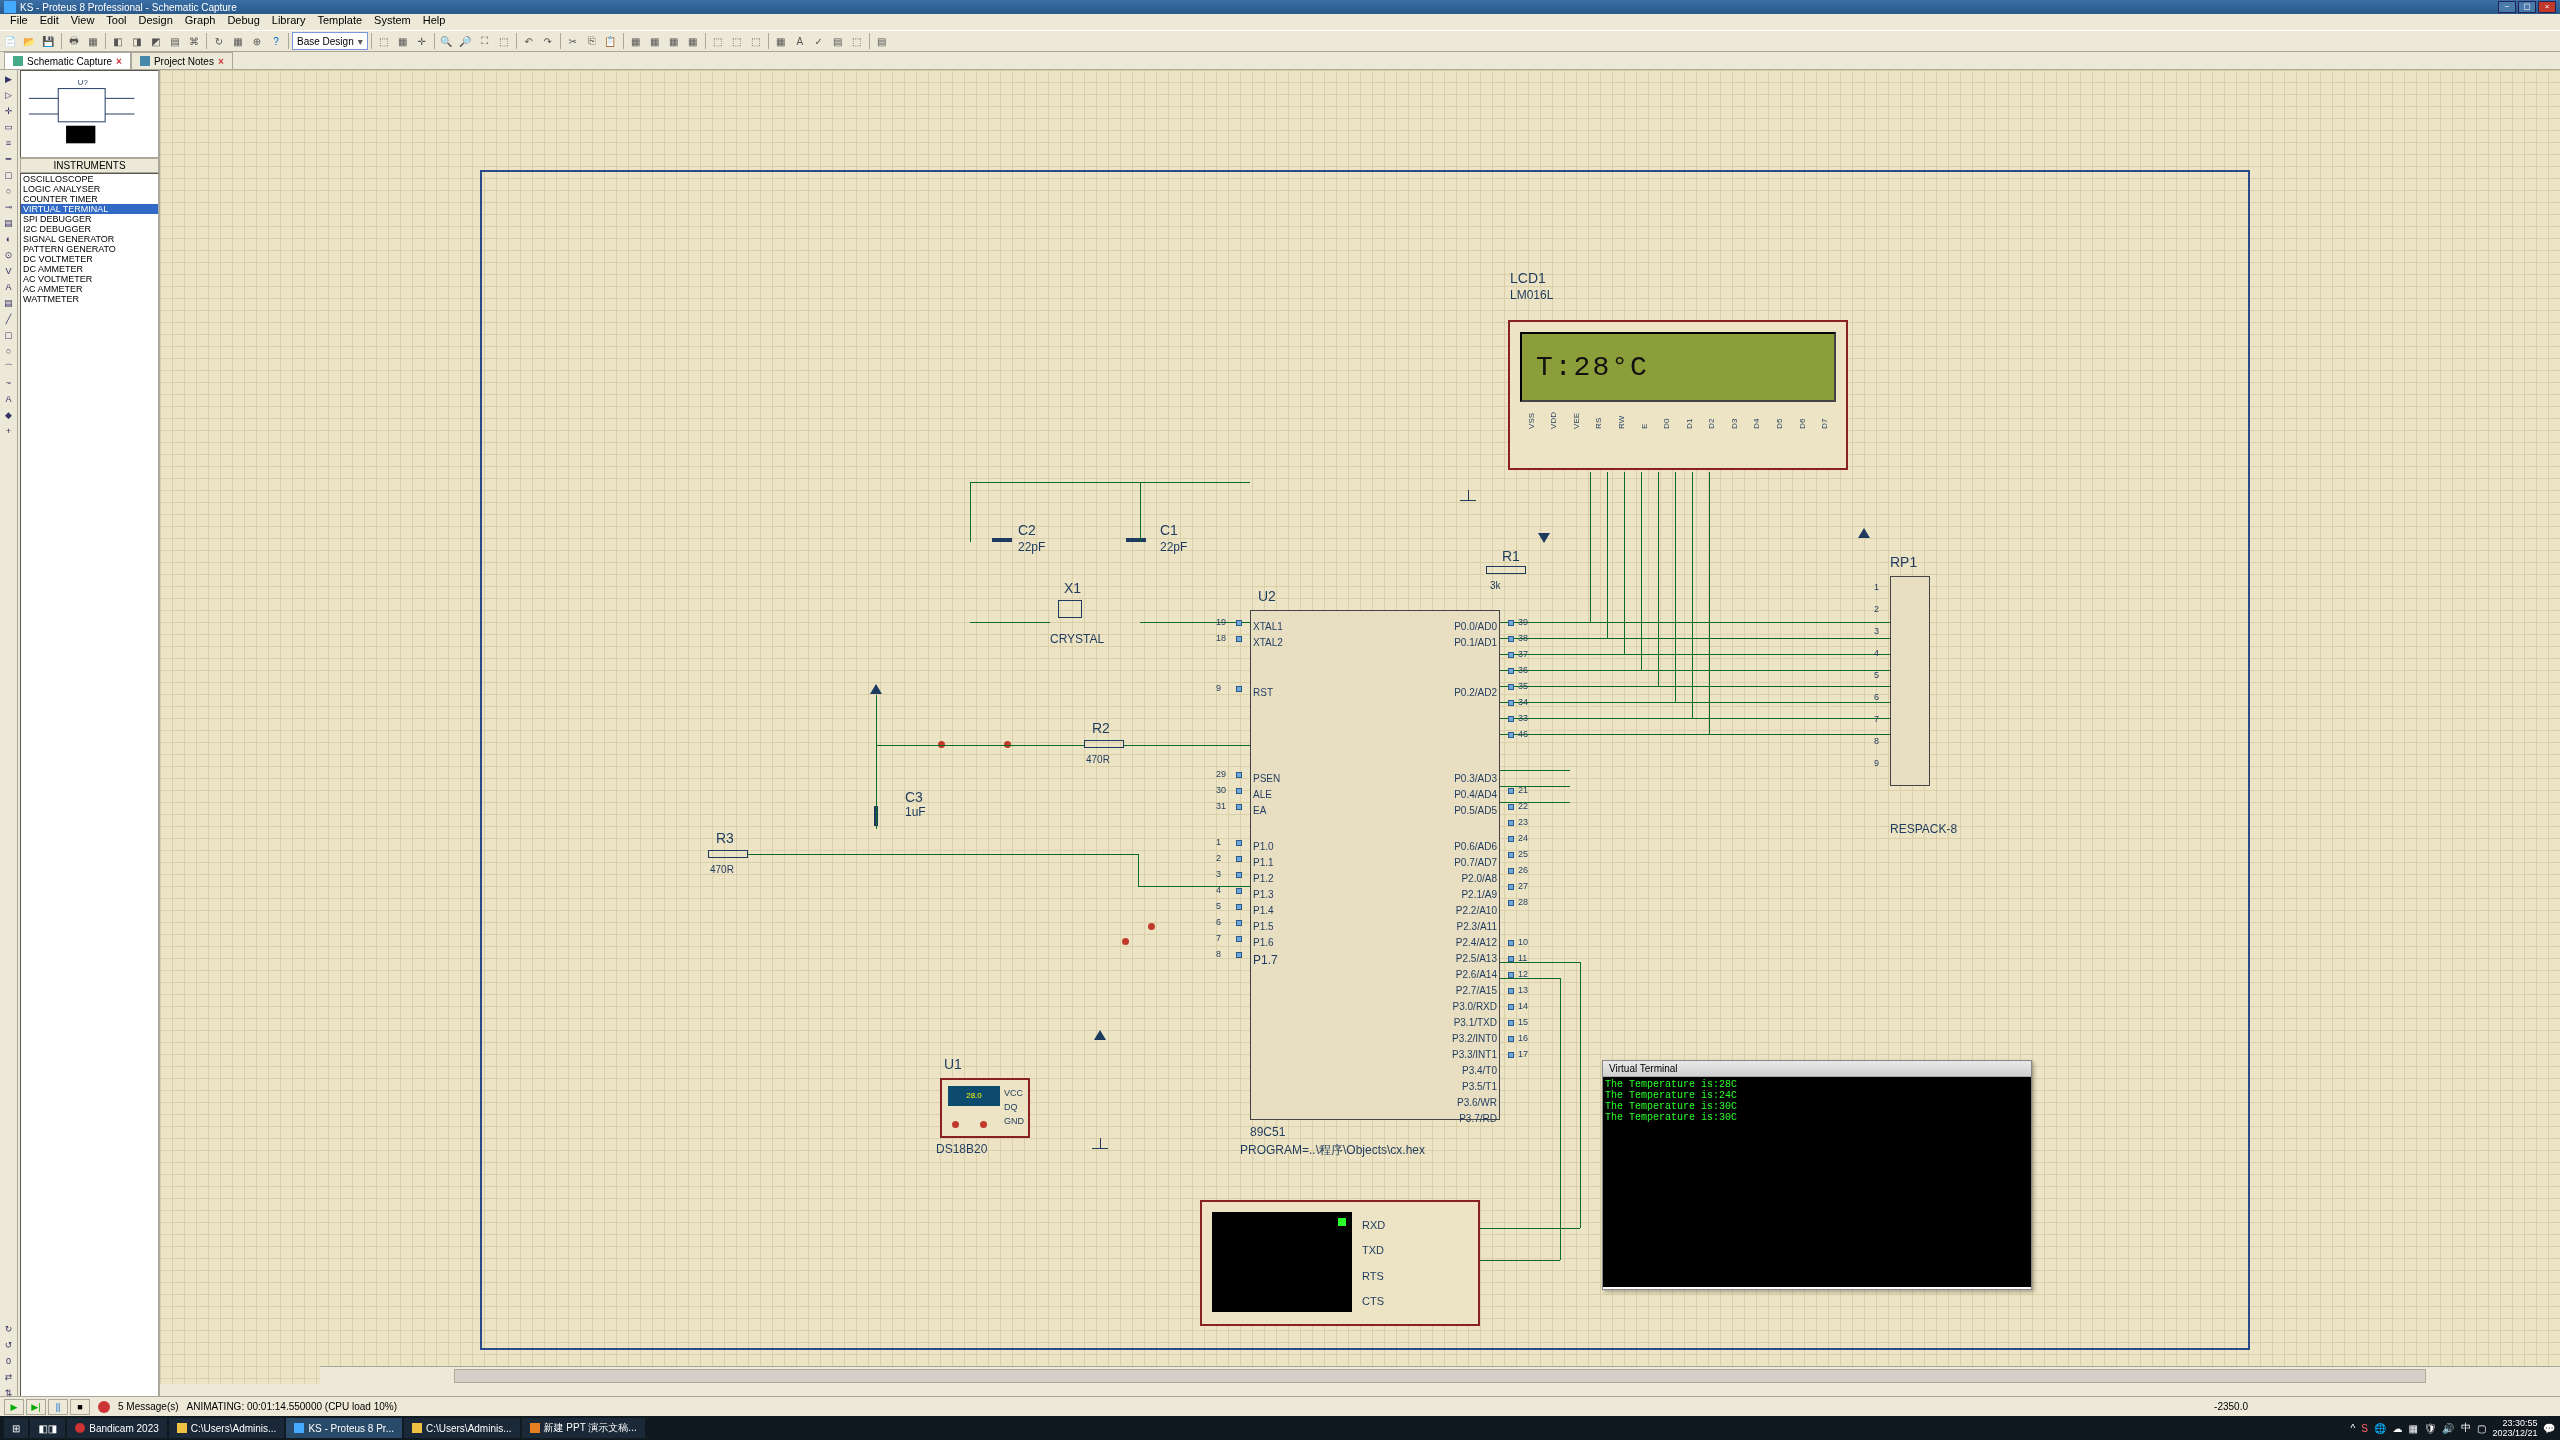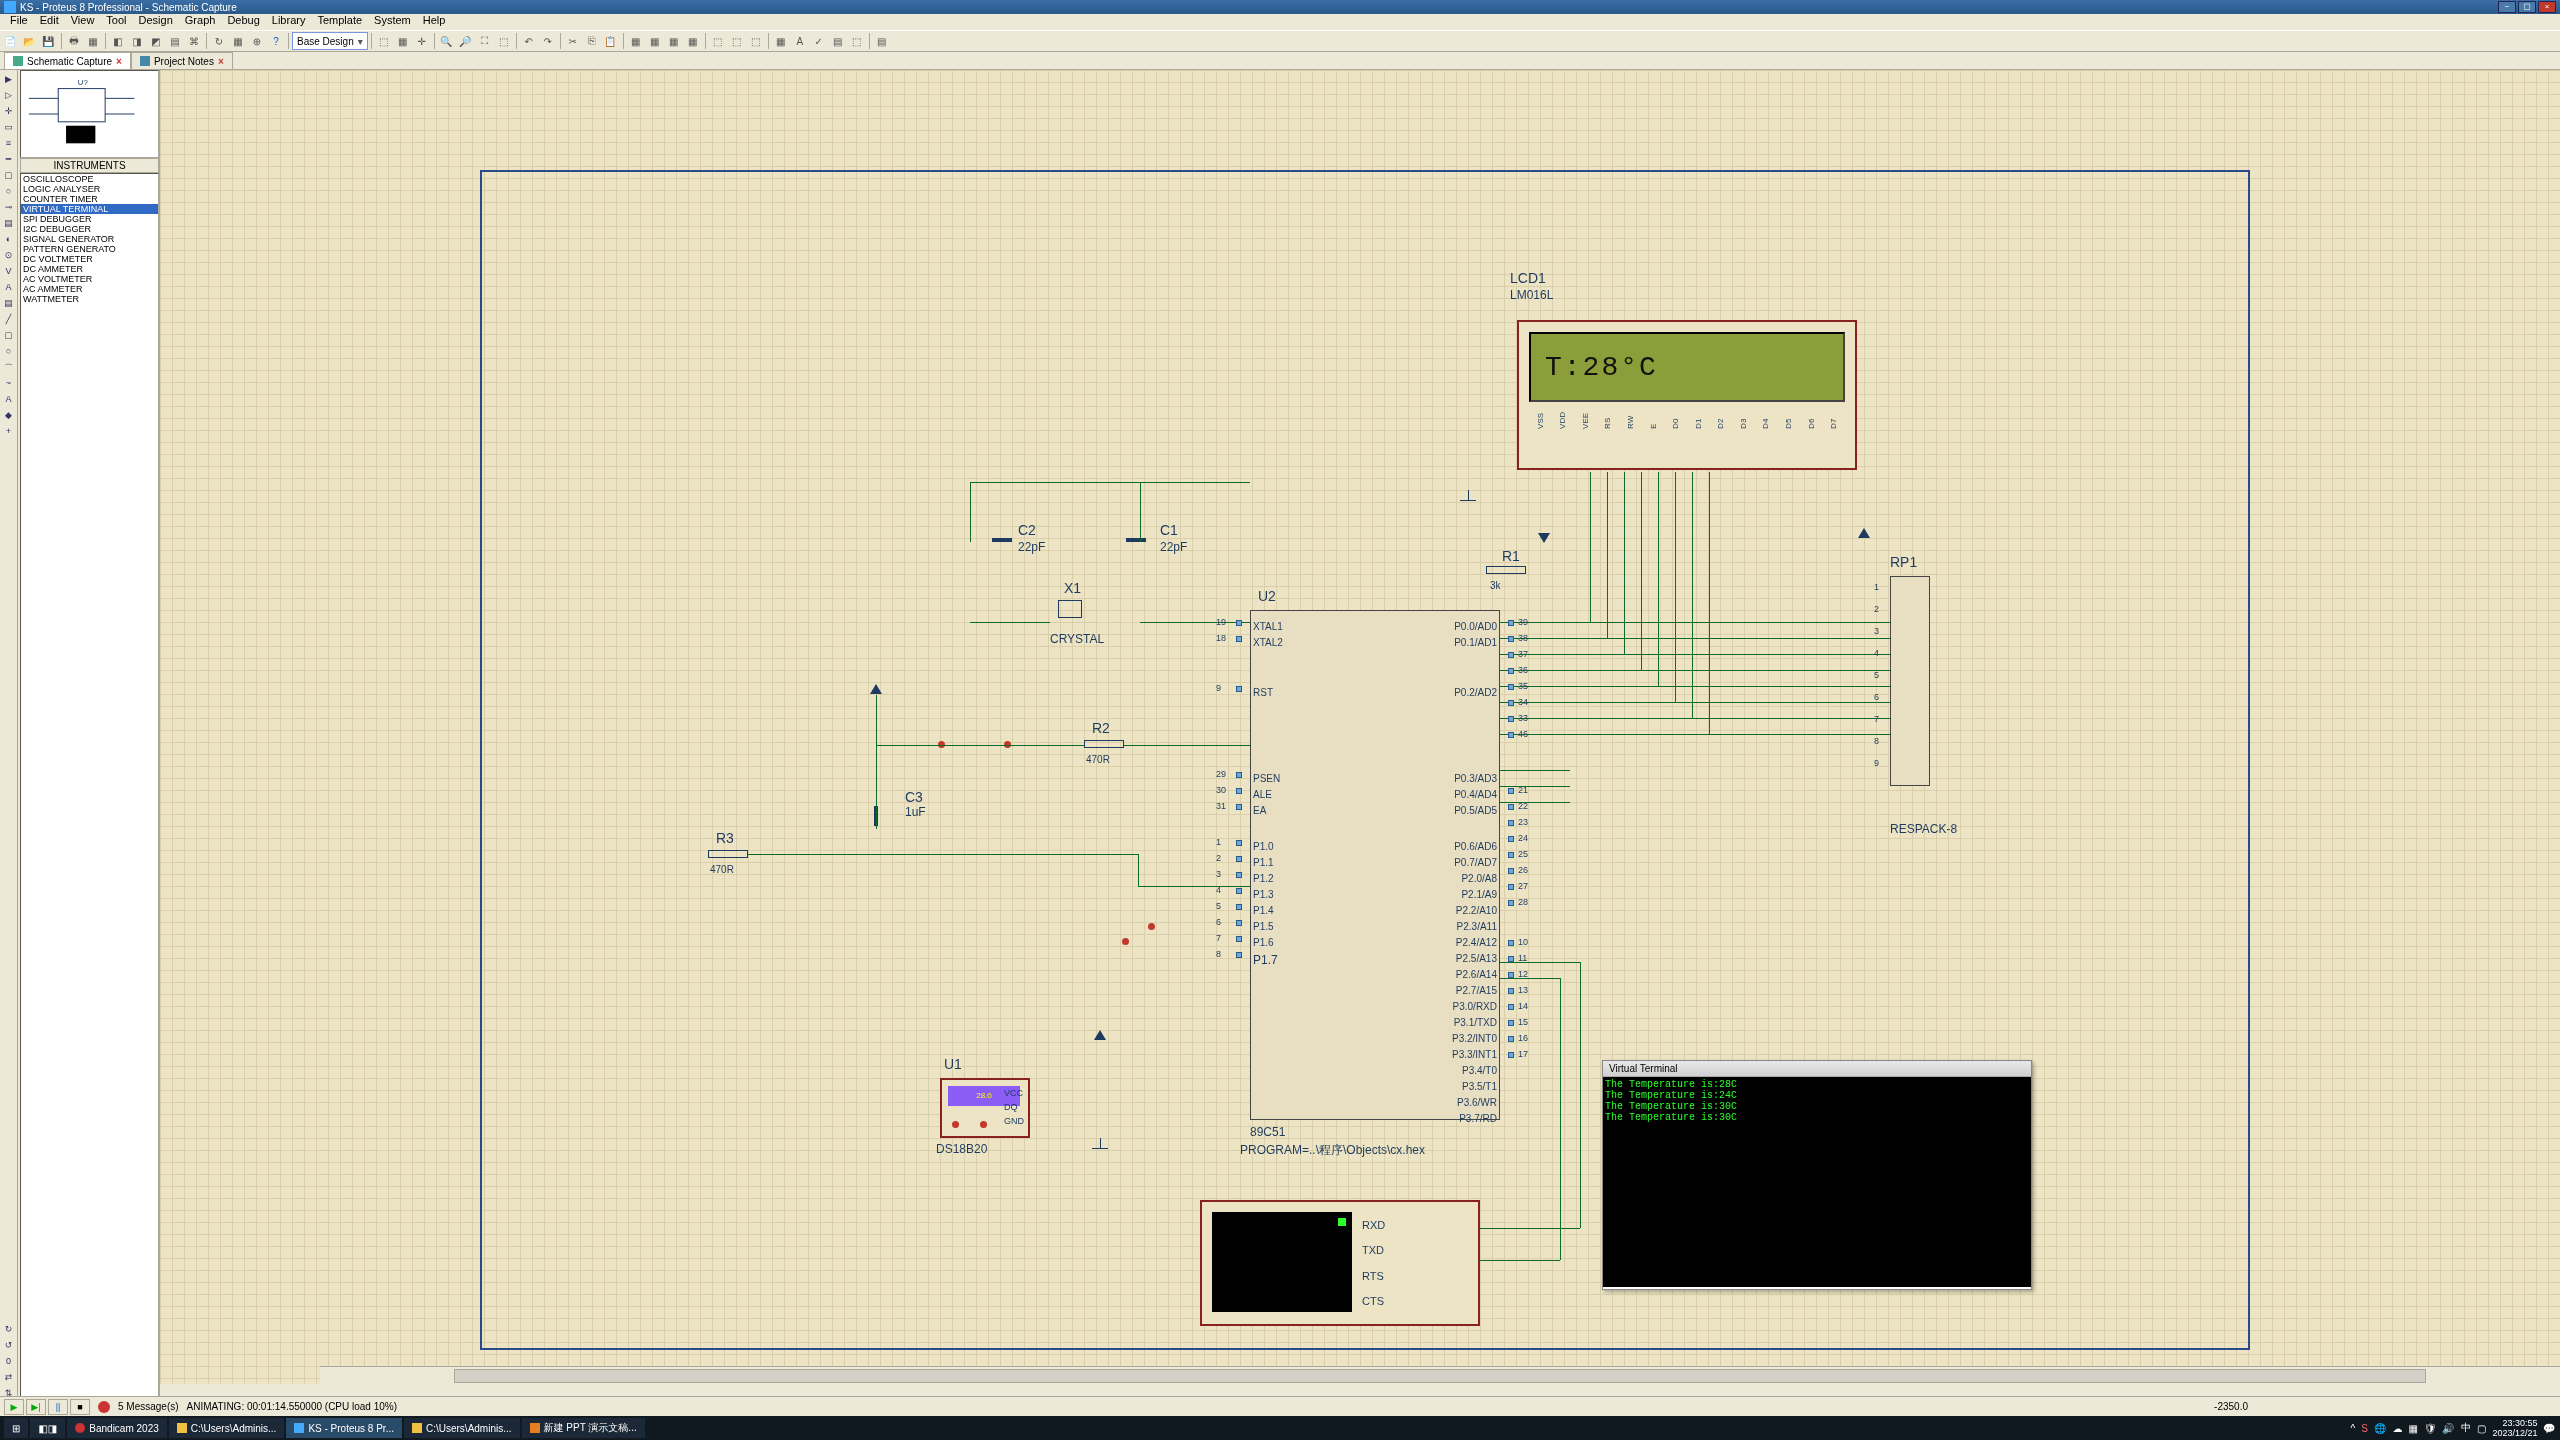--- a/index.html
+++ b/index.html
@@ -157,21 +157,20 @@
   background:#e8dfc2;
   border:1px solid #444;
 }
 
 .lcd-frame {
   position:absolute;
   left:998px; top:130px;
   width:340px; height:150px;
   border:2px solid #8a2020;
   background:#ece4c4;
-  margin-left:9px;
 }
 .lcd-screen {
   margin:10px;
   height:70px;
   background:#8b9e3a;
   border:2px inset #444;
   display:flex;
   align-items:center;
   padding:0 14px;
   font-family:"Courier New",monospace;
@@ -197,21 +196,21 @@
 }
 
 .ds18b20 {
   position:absolute;
   left:430px; top:888px;
   width:90px; height:60px;
   border:2px solid #8a2020;
   background:#ece4c4;
 }
 .ds18b20 .chip {
-  width:72px;height:20px;background:#8b5cf6;margin:6px;color:#ff0;font-size:8px;text-align:center;line-height:20px;
+  width:52px;height:20px;background:#0c4a6e;margin:6px;color:#ff0;font-size:8px;text-align:center;line-height:20px;
 }
 
 .vt {
   position:absolute;
   left:1092px; top:870px;
   width:430px; height:230px;
   background:#fff;
   border:1px solid #888;
   box-shadow:2px 2px 4px rgba(0,0,0,.3);
 }

